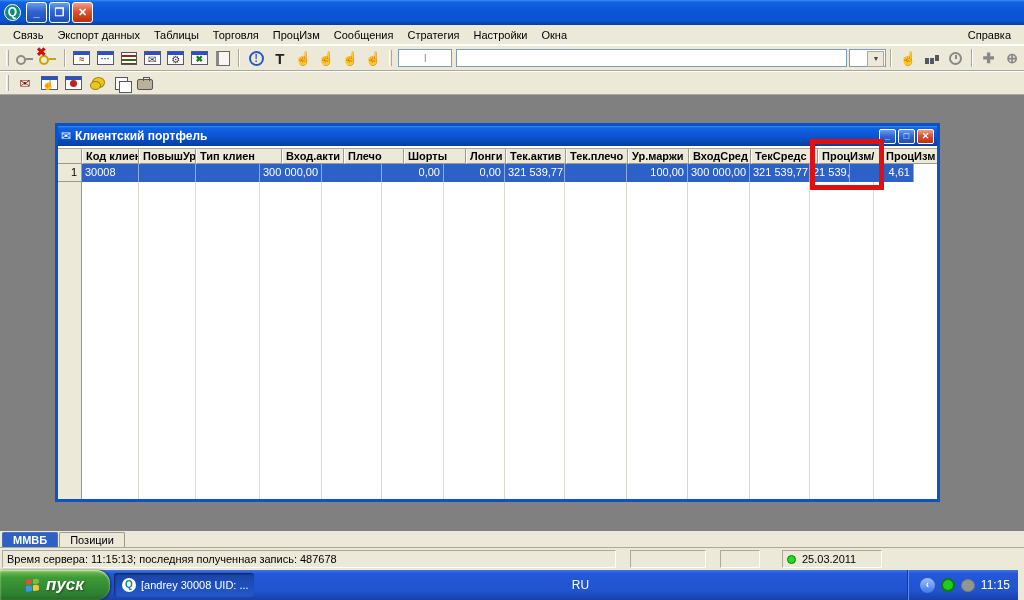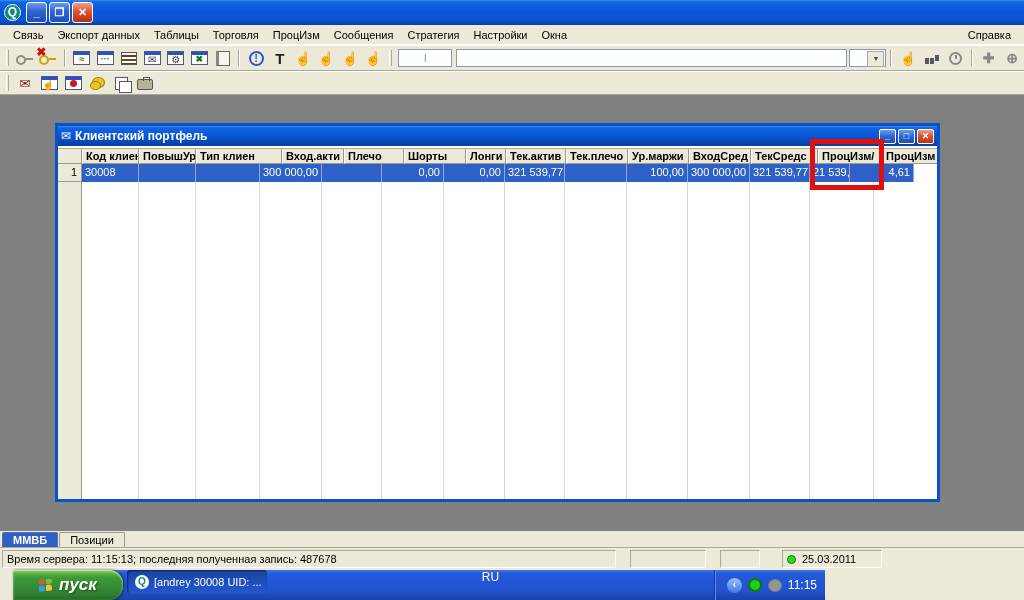--- a/index.html
+++ b/index.html
@@ -127,22 +127,22 @@
   .sb-panel { height:18px; border:1px solid; border-color:#ACA899 #fff #fff #ACA899; display:flex;
     align-items:center; padding:0 4px; white-space:nowrap; overflow:hidden; }
   .sb-left { flex:1; }
   .sb-ip { width:146px; } .sb-e1 { width:76px; } .sb-e2 { width:40px; } .sb-date { width:100px;margin-left:8px; }
   .inet { position:relative; width:14px; height:12px; margin-right:5px; }
   .inet::before { content:""; position:absolute; left:0; top:0; width:8px; height:7px; background:#CFE4F8; border:1px solid #446; }
   .inet::after { content:""; position:absolute; left:5px; top:4px; width:8px; height:7px; background:#E8E2C8; border:1px solid #446; }
   .gdot { width:9px; height:9px; border-radius:50%; background:#22DD22; border:1px solid #0A7A0A; margin-right:6px; }
 
   
-  .taskbar { position:absolute; left:13px; top:570px; width:812px; height:30px;
-    background:linear-gradient(180deg,#3E77E8 0%,#2458D8 12%,#2153CE 70%,#1941A5 100%); display:flex; }
+  .taskbar { position:absolute; left:0; top:570px; width:1018px; height:30px;
+    background:linear-gradient(180deg,#3E77E8 0%,#2458D8 12%,#2153CE 70%,#1941A5 100%); display:flex; align-items:center; }
   .startbtn { width:110px; height:30px; border-radius:0 14px 14px 0;
     background:linear-gradient(180deg,#7CBF5A 0%,#3D9B37 25%,#2E8030 80%,#256B28 100%);
     box-shadow:inset 0 1px 2px #CFF0B0, 1px 0 3px #0008; display:flex; align-items:center; justify-content:center;
     gap:6px; color:#fff; font-size:17px; font-weight:bold; font-style:italic; text-shadow:1px 1px 2px #0006; }
   .winflag { width:14px; height:13px; display:grid; grid-template-columns:6px 6px; grid-template-rows:5px 6px;
     gap:1px; transform:skewY(-6deg); }
   .winflag i { border-radius:1px 3px 1px 1px; }
   .wf-r { background:#E0532F; } .wf-g { background:#7DBB42; } .wf-b { background:#339AF0; } .wf-y { background:#F5C242; }
   .taskbtn { height:24px; margin-left:4px; border-radius:3px; display:flex; align-items:center; gap:5px;
     padding:0 8px; color:#fff; font-size:11px; white-space:nowrap; overflow:hidden; }

